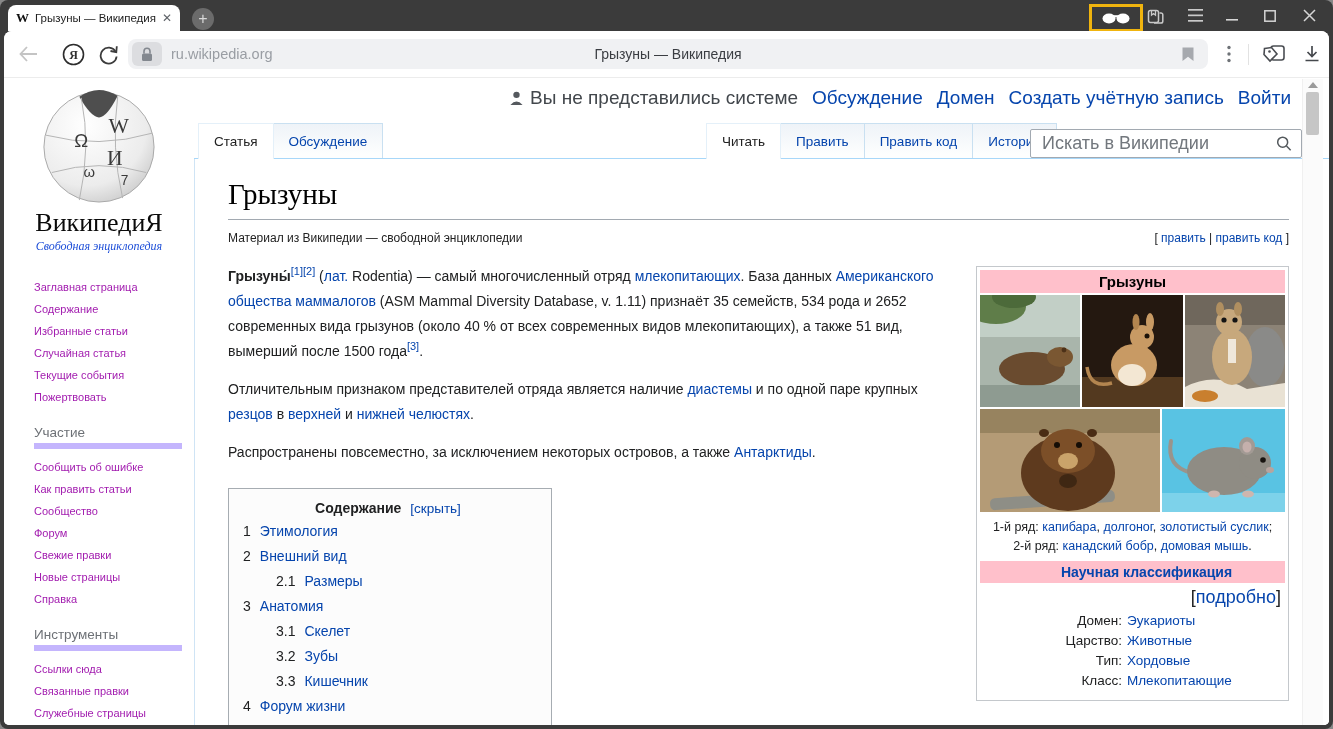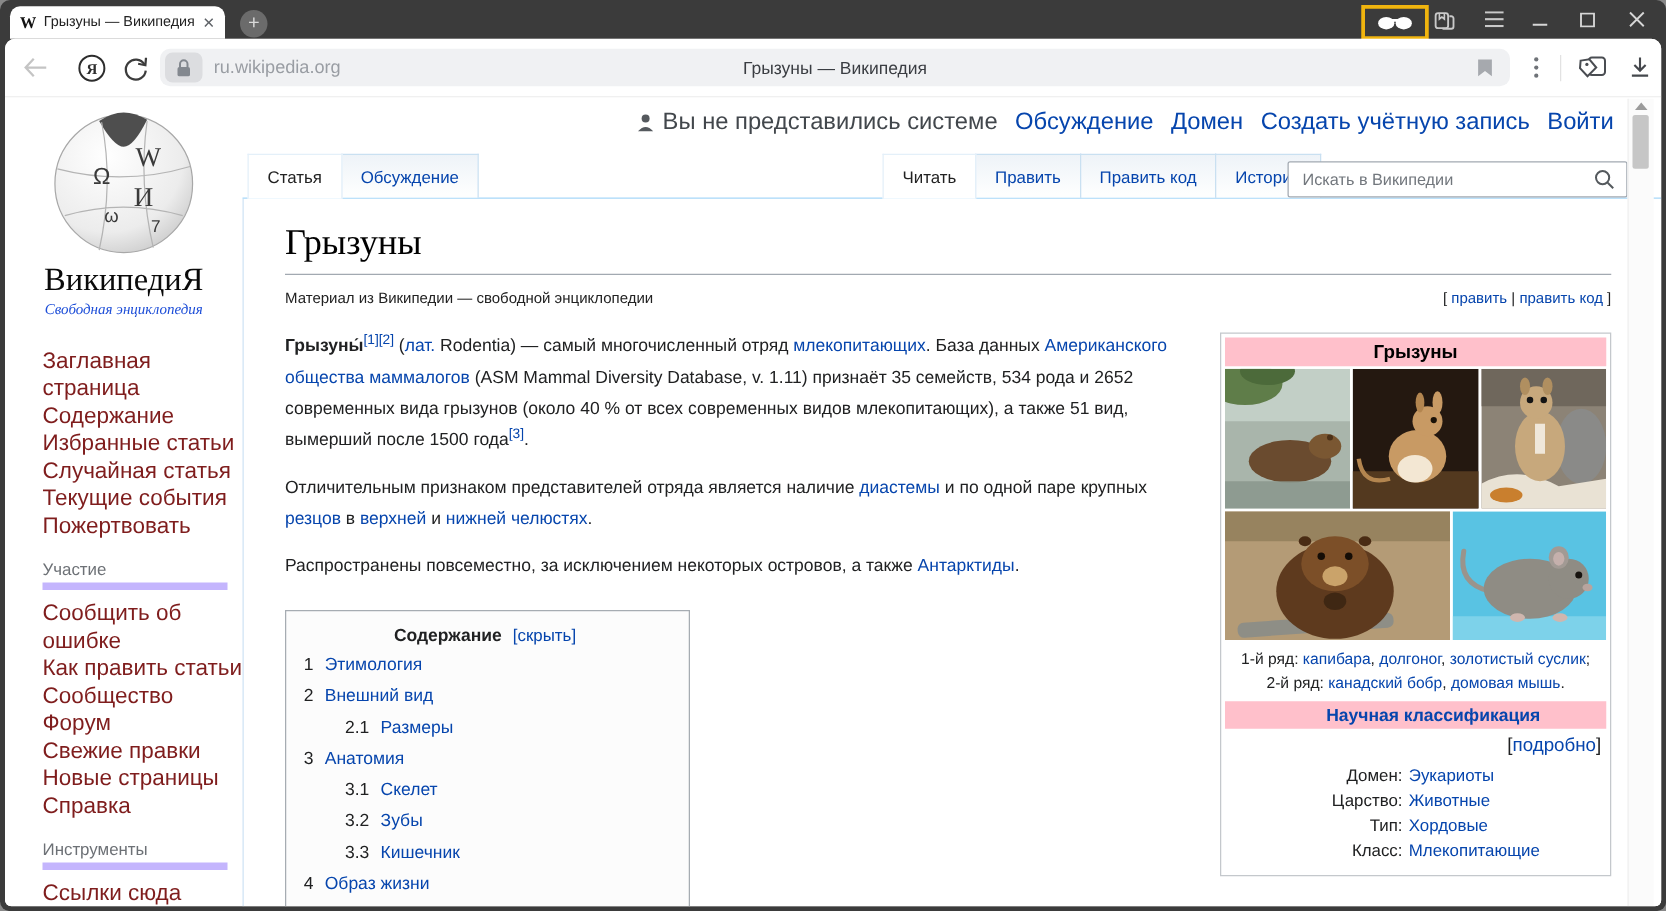--- a/index.html
+++ b/index.html
@@ -32,58 +32,58 @@
   
   .scroll{position:absolute;top:1px;bottom:0;right:6px;width:20px;background:#fbfbfb;border-left:1px solid #f0f0f0;z-index:60;}
   .scroll .up{position:absolute;top:3px;left:5px;width:0;height:0;border-left:5px solid transparent;border-right:5px solid transparent;border-bottom:6px solid #9b9b9b;}
   .scroll .thumb{position:absolute;top:13px;left:3px;right:4px;height:43px;background:#c6c6c6;border-radius:2px;}
   
   .sidebar{position:absolute;left:0;top:0;width:190px;bottom:0;}
   .logo{margin-top:6px;text-align:center;}
   .logo-word{font-family:"Liberation Serif","DejaVu Serif",serif;font-size:26px;color:#0a0a0a;margin-top:-2px;}
   .logo-tag{font:italic 12px "Liberation Serif","DejaVu Serif",serif;color:#1d4ed8;margin-top:1px;}
   .sb-nav{padding-left:30px;margin-top:22px;}
-  .sb-link{display:block;font-size:18px;line-height:22px;color:#7f1d1d;text-decoration:none;}
+  .sb-link{display:block;font-size:11px;line-height:22px;color:#a21caf;text-decoration:none;}
   .sb-header{font-size:13.5px;color:#6d7176;margin:17px 0 7px;padding-bottom:3px;border-bottom:6px solid #c4b5fd;width:148px;}
   
   .personal{position:absolute;top:9px;right:38px;display:flex;align-items:center;font-size:19px;color:#42474c;z-index:5;}
   .personal .plink{color:#0645ad;margin-left:14px;text-decoration:none;}
   .personal svg{margin-right:6px;}
   
   .tabline{position:absolute;left:190px;right:0;top:80px;height:1px;background:#a7d7f9;z-index:1;}
   .tabs{position:absolute;top:45px;display:flex;align-items:flex-end;z-index:2;}
   .tabs-left{left:195px;justify-content:flex-end;}
   .tabs-right{left:703px;}
   .wtab{height:35px;display:flex;align-items:center;padding:0 15px;font-size:13.5px;color:#0645ad;
         background:linear-gradient(#eef3f8,#fdfefe 90%);border:1px solid #c9e0f1;border-bottom:none;margin-left:-1px;box-sizing:border-box;}
   .wtab.active{background:#fff;color:#222;height:36px;margin-bottom:-1px;border-color:#e4f0f9;z-index:3;}
   .search{position:absolute;left:1026px;top:51px;width:272px;height:29px;box-sizing:border-box;border:1px solid #a2a9b1;
           border-radius:2px;background:#fff;display:flex;align-items:center;padding:0 9px;z-index:4;}
-  .search input{border:0;outline:0;flex:1;font-size:13px;color:#14532d;background:transparent;font-family:inherit;}
+  .search input{border:0;outline:0;flex:1;font-size:18px;color:#14532d;background:transparent;font-family:inherit;}
   .search input::placeholder{color:#72777d;}
   
   .content{position:absolute;left:190px;right:0;top:81px;height:900px;background:#fff;border-left:1px solid #cfe4f5;
            padding:18px 40px 0 33px;box-sizing:border-box;font-size:14px;line-height:25px;}
   h1.atitle{font:400 29px "Liberation Serif","DejaVu Serif",serif;color:#000;margin:0;padding-bottom:7px;border-bottom:1px solid #a2a9b1;line-height:1.2;}
   .sitesub{display:flex;justify-content:space-between;margin-top:9px;font-size:12px;line-height:18px;color:#222;}
   .dk{color:#202122;}
   .abody{margin-top:17px;}
   .abody p{margin:0 0 13px;}
   sup{font-size:11px;line-height:0;}
   
   .infobox{float:right;width:313px;border:1px solid #c4c8cc;background:#fff;margin:2px 0 14px 18px;padding:3px;box-sizing:border-box;}
   .ib-title{background:#ffc0cb;text-align:center;font-weight:bold;font-size:15px;line-height:23px;color:#000;}
   .collage{display:flex;flex-wrap:wrap;gap:2px;margin-top:2px;}
   .collage .ph{overflow:hidden;}
   .collage svg{display:block;width:100%;height:100%;}
   .r1{height:112px;}.r2{height:103px;}
   .w1{width:100px;}.w2{width:101px;}.w3{width:100px;}.w4{width:180px;}.w5{width:123px;}
   .ib-caption{text-align:center;font-size:12.5px;line-height:19px;margin:6px 3px 5px;}
   .ib-sec{background:#ffc0cb;text-align:center;font-size:14px;font-weight:bold;line-height:22px;padding-left:28px;}
-  .ib-detail{text-align:right;font-size:15px;line-height:18px;padding:5px 4px 3px;}
+  .ib-detail{text-align:right;font-size:18px;line-height:18px;padding:5px 4px 3px;}
   .ib-rows{padding:2px 0 6px;}
   .ib-row{display:flex;font-size:13.5px;line-height:20px;}
   .ib-row .l{width:142px;text-align:right;padding-right:5px;color:#202122;flex:none;}
   .ib-row .v{flex:1;}
   
   .toc{display:inline-block;border:1px solid #a6acb2;background:#fcfcfc;padding:9px 18px 10px 14px;margin-top:10px;min-width:290px;}
   .toc-head{text-align:center;font-size:14px;line-height:20px;}
   .toc-head b{color:#202122;}
   .toc-row{font-size:14px;line-height:25px;}
   .toc-row.l2{padding-left:33px;}
@@ -400,21 +400,21 @@
               <a class="wlink" style="margin-left:5px;font-size:13.5px;"><span>[</span><span>скрыть</span><span>]</span></a>
             </div>
             <div id="tocitems">
                 <div class="toc-row"><span class="toc-num">1</span><a class="wlink">Этимология</a></div>
                 <div class="toc-row"><span class="toc-num">2</span><a class="wlink">Внешний вид</a></div>
                 <div class="toc-row l2"><span class="toc-num">2.1</span><a class="wlink">Размеры</a></div>
                 <div class="toc-row"><span class="toc-num">3</span><a class="wlink">Анатомия</a></div>
                 <div class="toc-row l2"><span class="toc-num">3.1</span><a class="wlink">Скелет</a></div>
                 <div class="toc-row l2"><span class="toc-num">3.2</span><a class="wlink">Зубы</a></div>
                 <div class="toc-row l2"><span class="toc-num">3.3</span><a class="wlink">Кишечник</a></div>
-                <div class="toc-row"><span class="toc-num">4</span><a class="wlink">Образ жизни</a></div>
+                <div class="toc-row"><span class="toc-num">4</span><a class="wlink">Форум жизни</a></div>
                 <div class="toc-row l2"><span class="toc-num">4.1</span><a class="wlink">Питание</a></div>
               </div>
           </div>
         </div>
       </div>
 
       <div class="scroll">
         <div class="up"></div>
         <div class="thumb"></div>
       </div>

